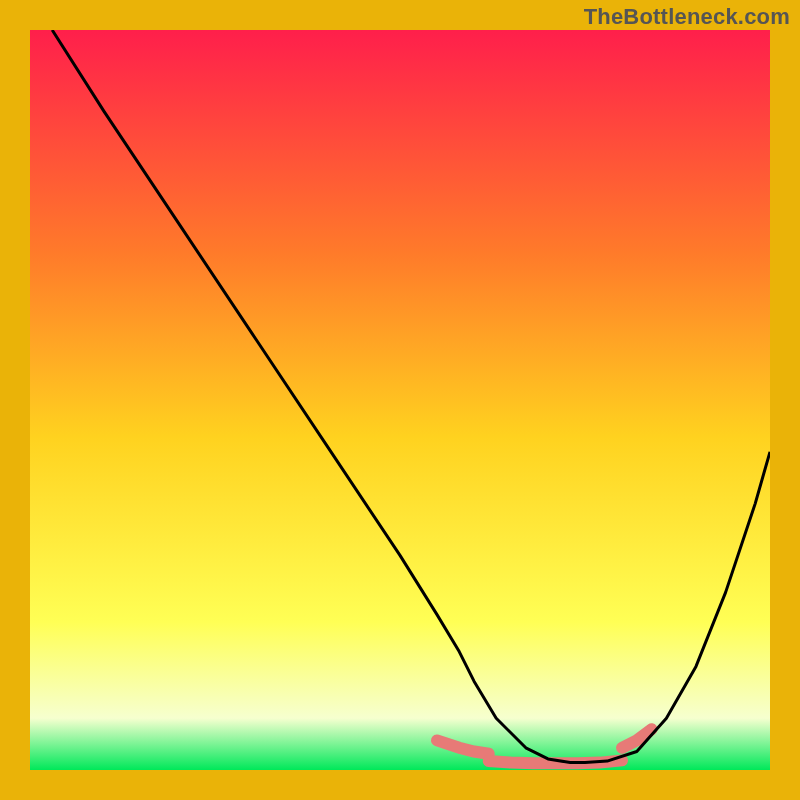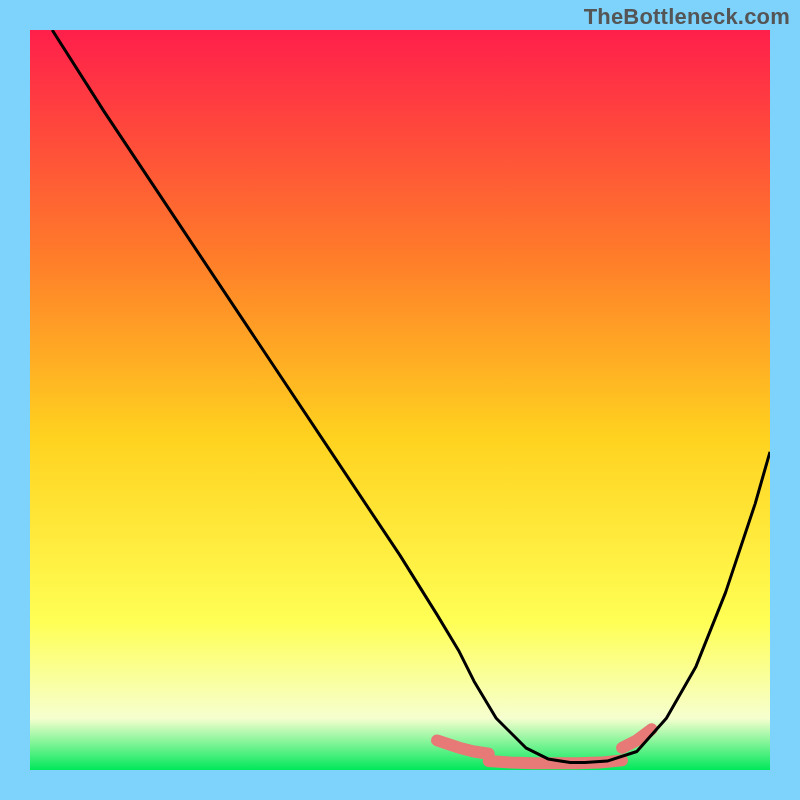--- a/index.html
+++ b/index.html
@@ -7,21 +7,21 @@
     padding: 0;
     width: 800px;
     height: 800px;
     background: #000;
     font-family: Arial, Helvetica, sans-serif;
   }
   .frame {
     position: relative;
     width: 800px;
     height: 800px;
-    background: #7dd3fc;
+    background: #eab308;
   }
   .watermark {
     position: absolute;
     top: 4px;
     right: 10px;
     color: #555;
     font-size: 22px;
     font-weight: 600;
     z-index: 5;
     letter-spacing: 0.2px;

